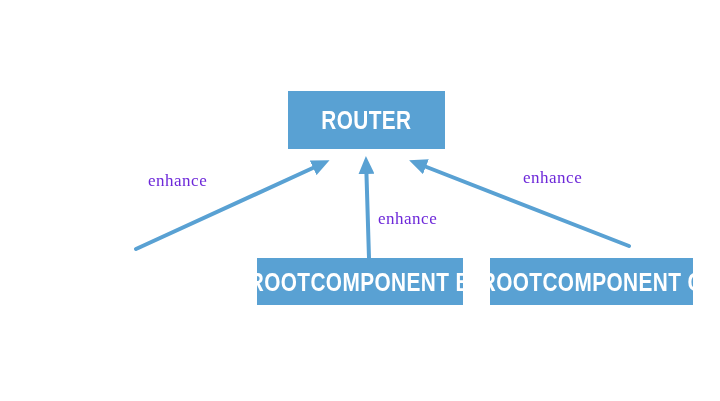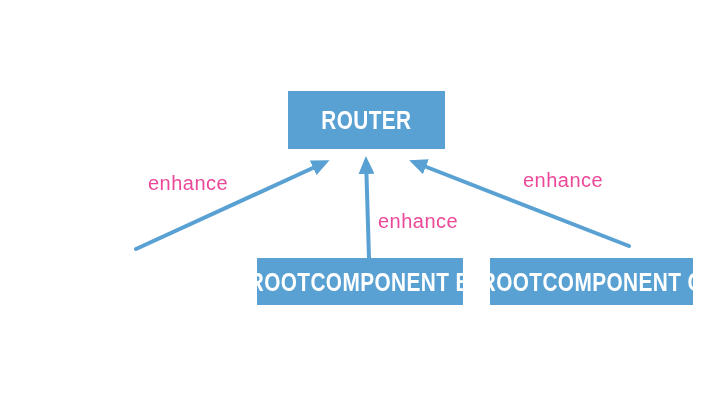--- a/index.html
+++ b/index.html
@@ -40,23 +40,23 @@
     transform: scaleX(0.8);
     white-space: nowrap;
     line-height: 1;
   }
   #router-node { left: 282px; top: 91px; width: 157px; height: 58px; margin-left: 6px; }
   #node-a      { left: 30px;  top: 258px; width: 203px; height: 47px; }
   #node-b      { left: 257px; top: 258px; width: 206px; height: 47px; }
   #node-c      { left: 490px; top: 258px; width: 203px; height: 47px; }
   .edge-label {
     position: absolute;
-    color: #ec4899;
-    font-family: Liberation Sans, sans-serif;
-    font-size: 20px;
+    color: #6d28d9;
+    font-family: Liberation Serif, serif;
+    font-size: 17px;
     letter-spacing: 0.5px;
     line-height: 1.2;
     white-space: nowrap;
   }
   #edge-label-a { left: 148px; top: 171px; }
   #edge-label-b { left: 378px; top: 209px; }
   #edge-label-c { left: 523px; top: 168px; }
 </style>
 </head>
 <body>

